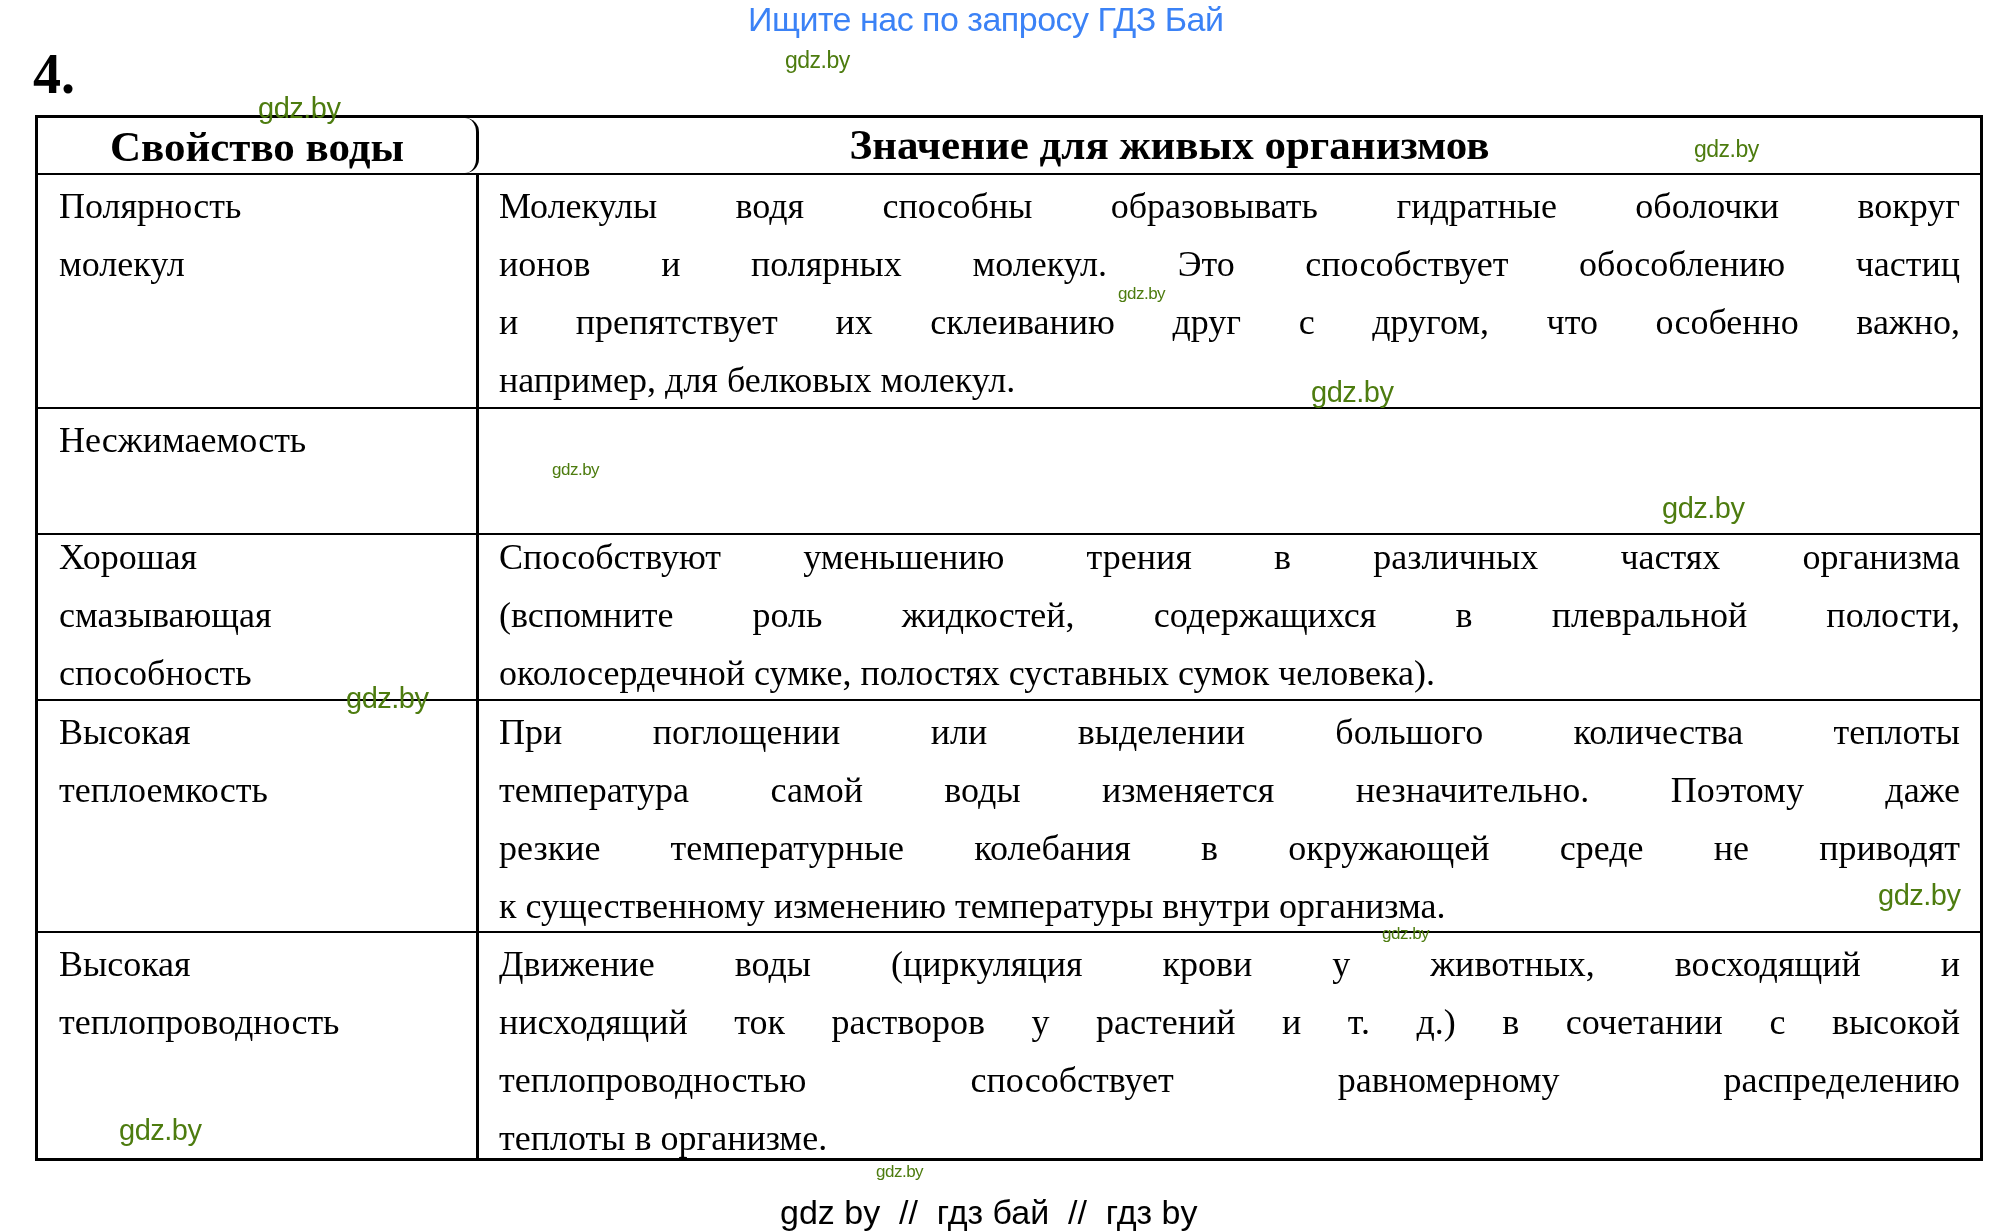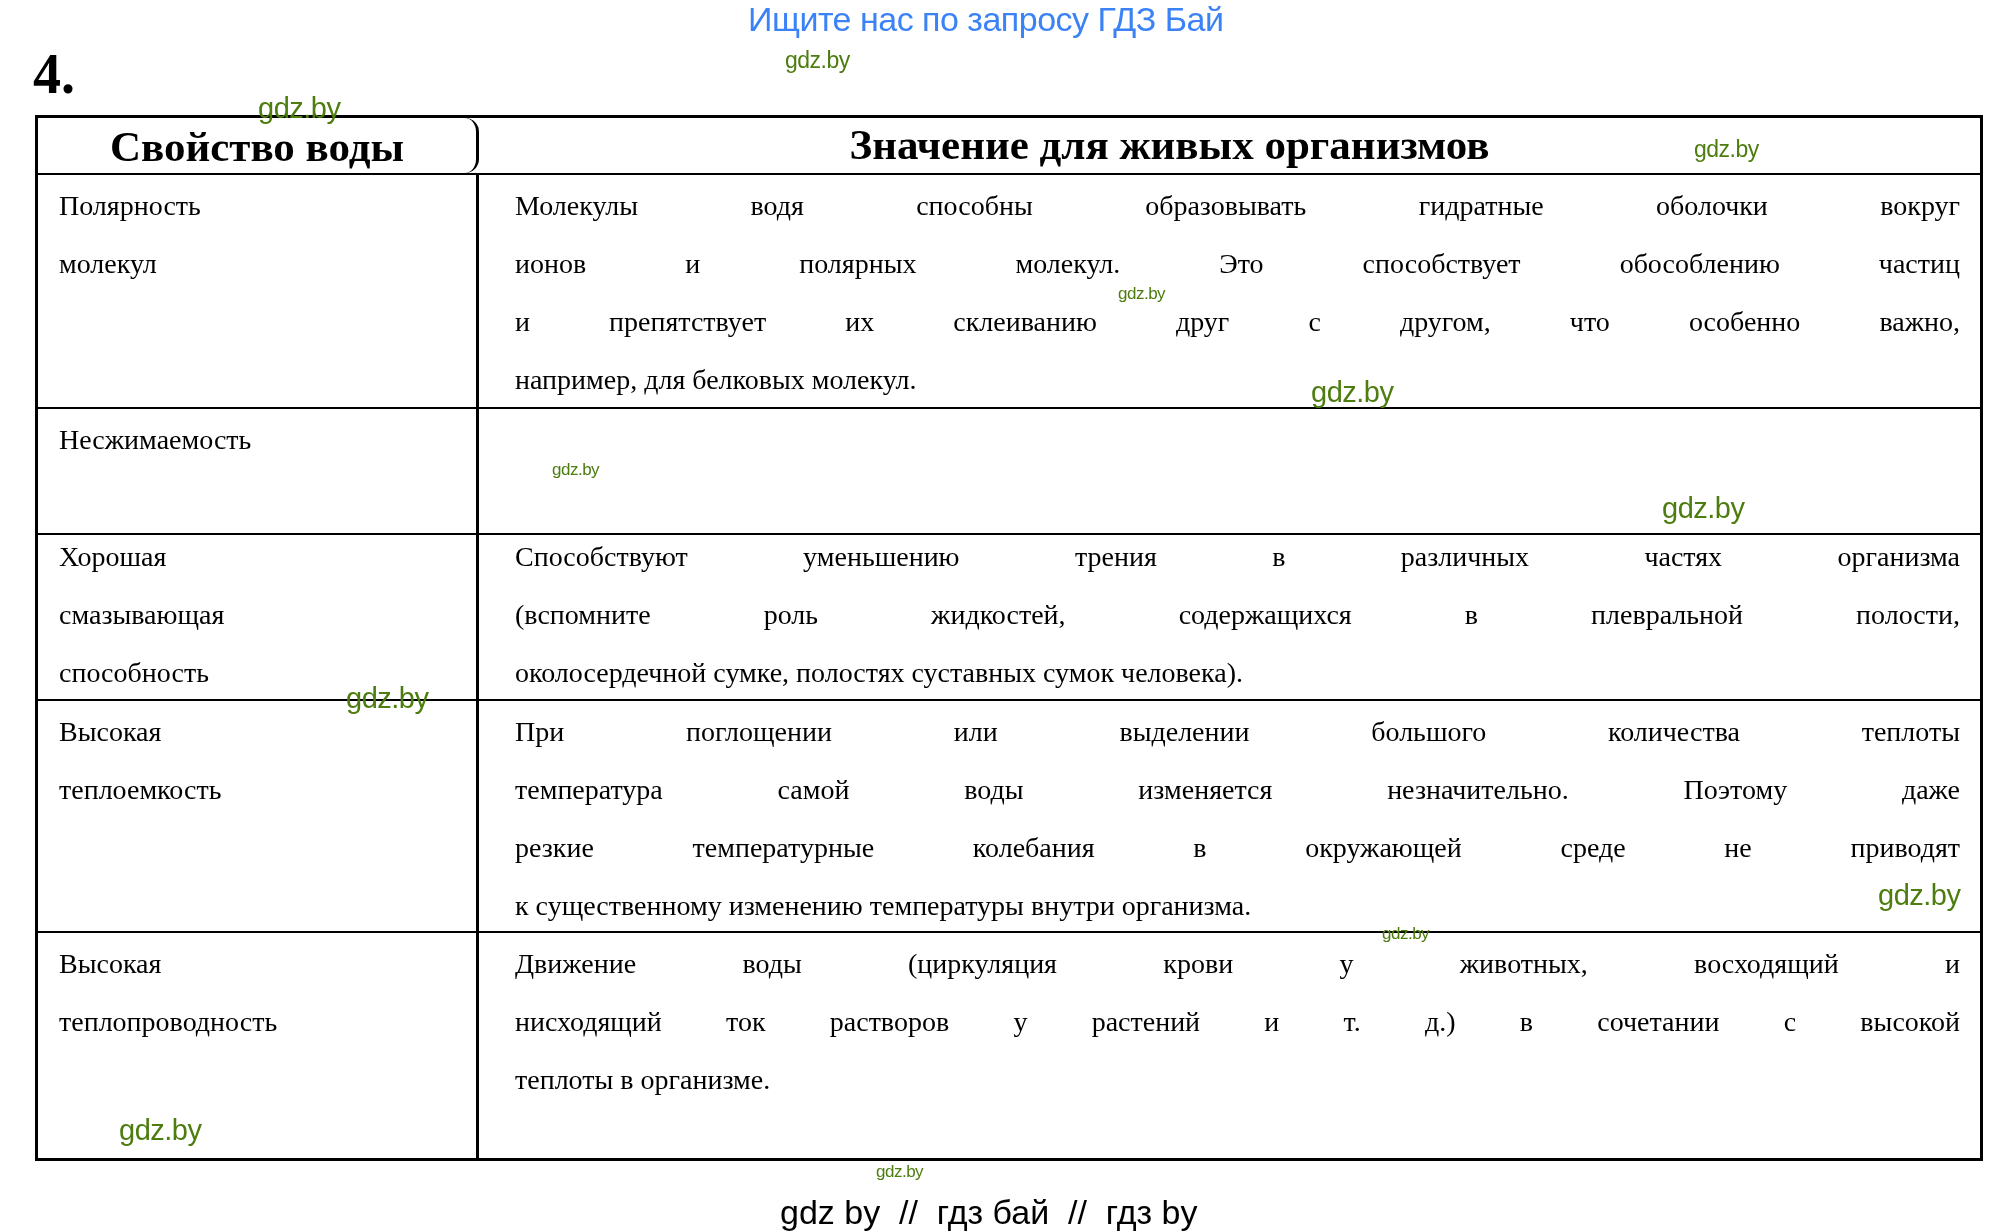--- a/index.html
+++ b/index.html
@@ -22,24 +22,24 @@
   .wm.small { font-size: 17px; line-height: 18px; }
 
   .table {
     position: absolute; left: 35px; top: 115px; width: 1948px; height: 1046px;
     border: 3px solid #000; box-sizing: border-box;
   }
   .row { position: absolute; left: 0; width: 1942px; border-bottom: 2px solid #000; box-sizing: border-box; }
   .row.last { border-bottom: none; }
   .cell { position: absolute; top: 0; bottom: 0; box-sizing: border-box; font-family: "Liberation Serif", serif; }
   .cell.c1 { left: 0; width: 441px; border-right: 3px solid #000; padding-left: 21px; }
-  .cell.c2 { left: 441px; right: 0; padding-left: 36px; padding-right: 20px; }
+  .cell.c2 { left: 441px; right: 0; padding-left: 20px; padding-right: 20px; }
   .hdr { font-weight: bold; font-size: 43px; line-height: 54px; text-align: center; padding: 0 !important; }
   .hdr.c1 { padding-top: 2px !important; border-radius: 14px; }
-  .line { font-size: 28px; line-height: 58px; height: 58px; white-space: nowrap; overflow: visible; }
+  .line { font-size: 36px; line-height: 58px; height: 58px; white-space: nowrap; overflow: visible; }
   .line.j { text-align: justify; text-align-last: justify; white-space: normal; }
   .body-lines { padding-top: 2px; }
 
   .footer {
     position: absolute; left: 780px; top: 1192px; width: 460px; height: 40px;
     font-family: Liberation Sans, sans-serif; font-size: 34px; line-height: 40px;
     color: #000000; white-space: pre;
   }
 </style>
 </head>
@@ -101,20 +101,21 @@
   </div>
 
   <div class="row last" style="top:815px; height:225px;">
     <div class="cell c1 body-lines">
       <div class="line">Высокая</div>
       <div class="line">теплопроводность</div>
     </div>
     <div class="cell c2 body-lines">
       <div class="line j">Движение воды (циркуляция крови у животных, восходящий и</div>
       <div class="line j">нисходящий ток растворов у растений и т. д.) в сочетании с высокой</div>
+      <div class="line j">теплопроводностью способствует равномерному распределению</div>
       <div class="line">теплоты в организме.</div>
     </div>
   </div>
 </div>
 
 <div class="wm mid" style="left:785px;  top:48px;">gdz.by</div>
 <div class="wm big" style="left:258px;  top:93px;">gdz.by</div>
 <div class="wm mid" style="left:1694px; top:137px;">gdz.by</div>
 <div class="wm small" style="left:1118px; top:285px;">gdz.by</div>
 <div class="wm big" style="left:1311px; top:377px;">gdz.by</div>

